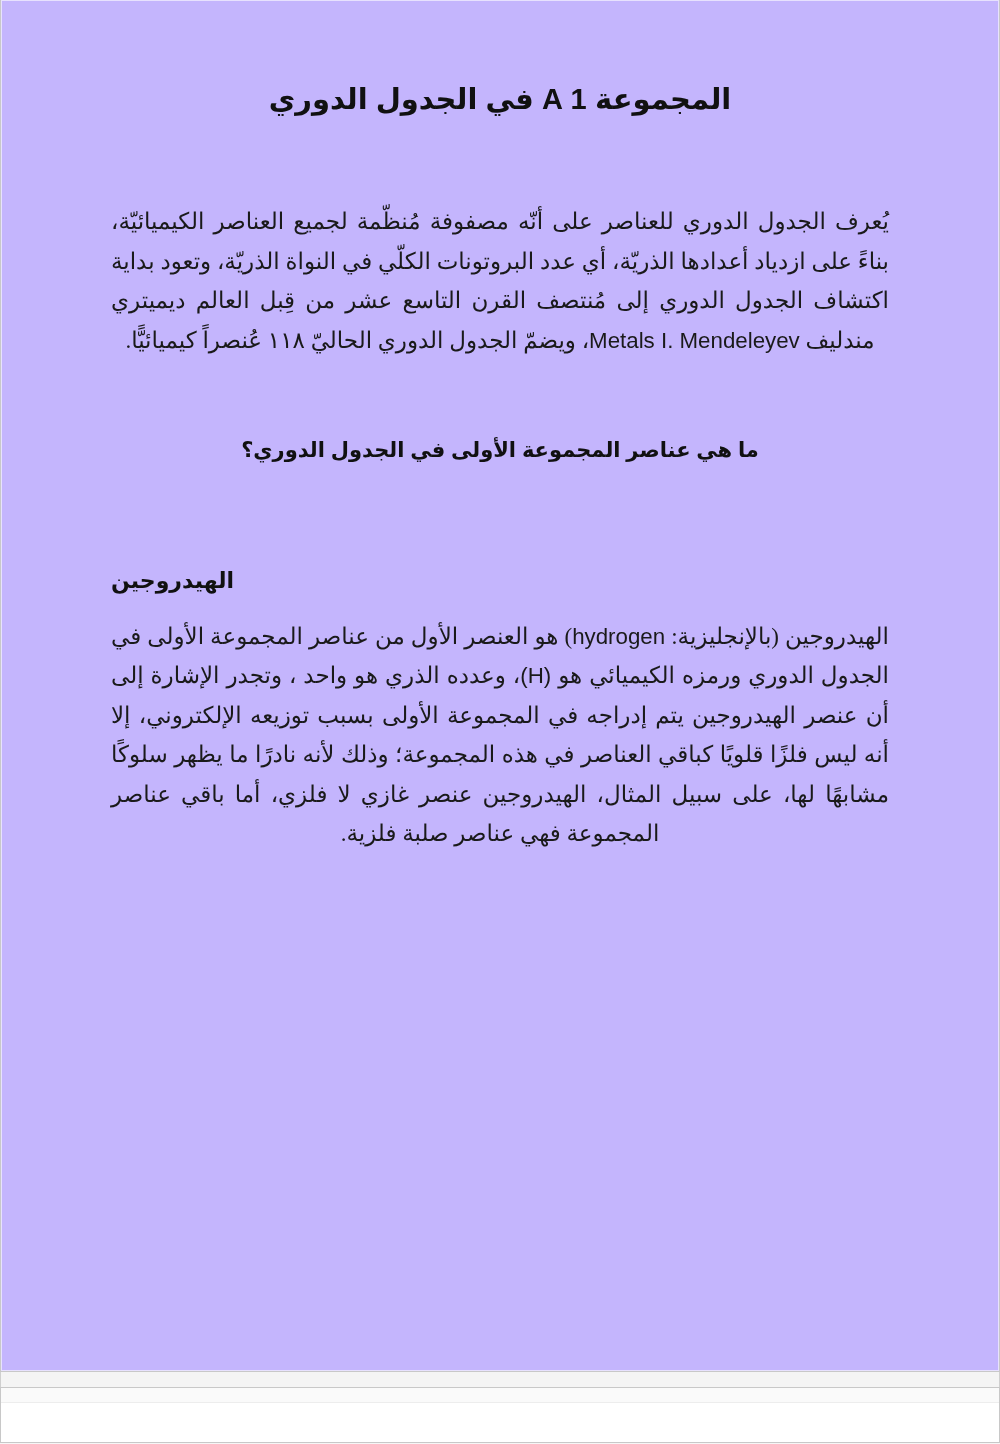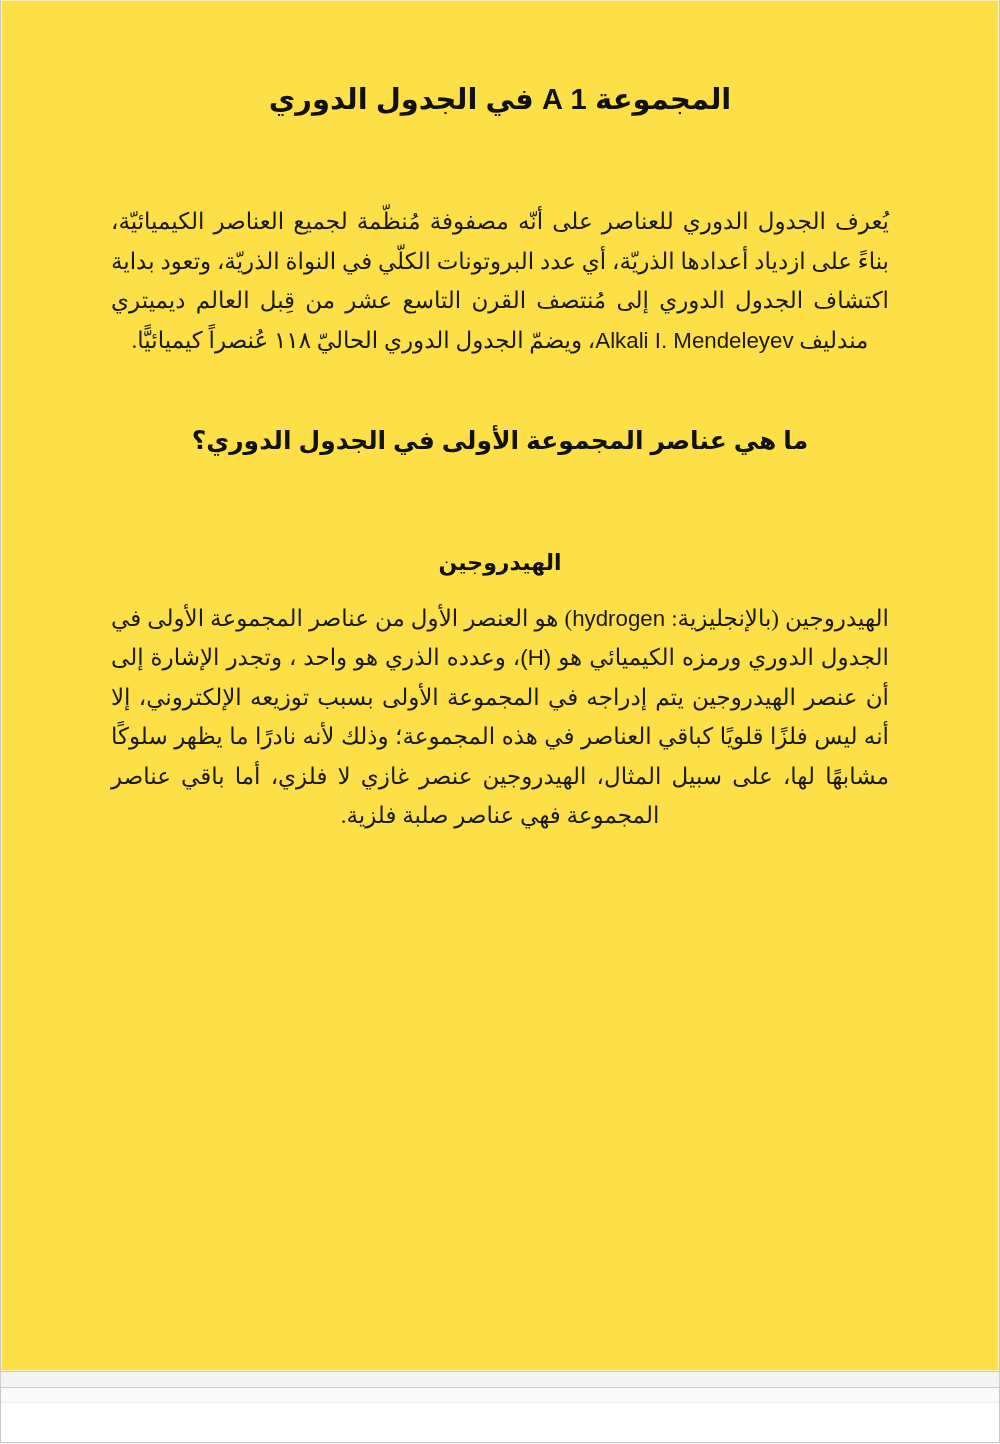--- a/index.html
+++ b/index.html
@@ -22,21 +22,21 @@
     background: #f6f6f6;
     display: flex;
     flex-direction: column;
     align-items: stretch;
     box-sizing: border-box;
   }
 
   
   .page {
     position: relative;
-    background: #fde047;
+    background: #c4b5fd;
     box-sizing: border-box;
     border: 1px solid #c8c8c8;
     border-top: none;
     box-shadow: 0 0 0 1px rgba(255,255,255,0.6) inset;
   }
 
   .page-1 {
     height: 1372px;
     padding: 0 0 0 0;
   }
@@ -87,39 +87,39 @@
     line-height: 1.72;
     color: #1a1a1a;
     text-align: justify;
     text-align-last: center;
     font-family: "Liberation Serif", "DejaVu Serif", serif;
   }
 
   .para.block-1 { margin-top: 82px; }
 
   .heading-q {
-    margin: 0;
-    font-size: 25px;
+    margin: 12px;
+    font-size: 21px;
     font-weight: bold;
     line-height: 1.5;
     text-align: center;
     color: #111111;
     font-family: "Liberation Sans", "DejaVu Sans", sans-serif;
   }
 
   .spacer-before-q { height: 62px; }
   .spacer-after-q  { height: 22px; }
 
   .heading-sub {
     margin: 0;
     font-size: 22px;
     font-weight: bold;
     line-height: 1.5;
     color: #111111;
-    text-align: center;
+    text-align: left;
     font-family: "Liberation Sans", "DejaVu Sans", sans-serif;
   }
 
   .spacer-before-sub { height: 64px; }
   .spacer-after-sub  { height: 20px; }
 
   
   .latin {
     font-family: "Liberation Sans", "DejaVu Sans", sans-serif;
     direction: ltr;
@@ -132,21 +132,21 @@
 </head>
 <body>
 
 <div class="viewer">
 
   <div class="page page-1">
     <div class="content">
 
       <h1 class="doc-title">المجموعة  A 1  في الجدول الدوري</h1>
 
-      <p class="para block-1">يُعرف الجدول الدوري للعناصر على أنّه مصفوفة مُنظّمة لجميع العناصر الكيميائيّة، بناءً على ازدياد أعدادها الذريّة، أي عدد البروتونات الكلّي في النواة الذريّة، وتعود بداية اكتشاف الجدول الدوري إلى مُنتصف القرن التاسع عشر من قِبل العالم ديميتري مندليف <span class="latin">Alkali I. Mendeleyev</span>، ويضمّ الجدول الدوري الحاليّ ١١٨ عُنصراً كيميائيًّا.</p>
+      <p class="para block-1">يُعرف الجدول الدوري للعناصر على أنّه مصفوفة مُنظّمة لجميع العناصر الكيميائيّة، بناءً على ازدياد أعدادها الذريّة، أي عدد البروتونات الكلّي في النواة الذريّة، وتعود بداية اكتشاف الجدول الدوري إلى مُنتصف القرن التاسع عشر من قِبل العالم ديميتري مندليف <span class="latin">Metals I. Mendeleyev</span>، ويضمّ الجدول الدوري الحاليّ ١١٨ عُنصراً كيميائيًّا.</p>
 
       <div class="spacer-before-q"></div>
 
       <h2 class="heading-q">ما هي عناصر المجموعة الأولى في الجدول الدوري؟</h2>
 
       <div class="spacer-after-q"></div>
 
 
       <div class="spacer-before-sub"></div>
 

